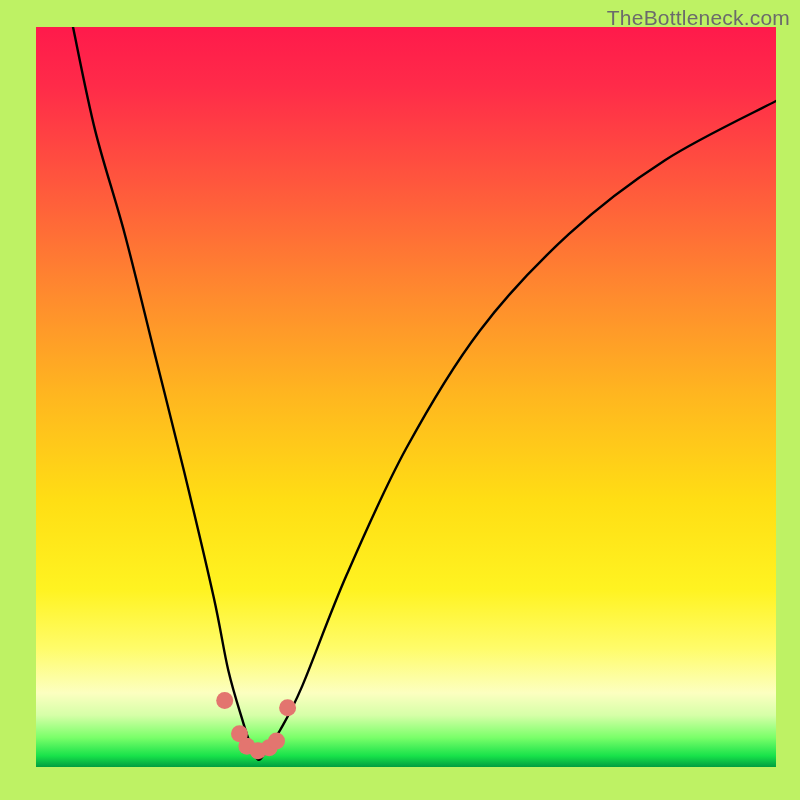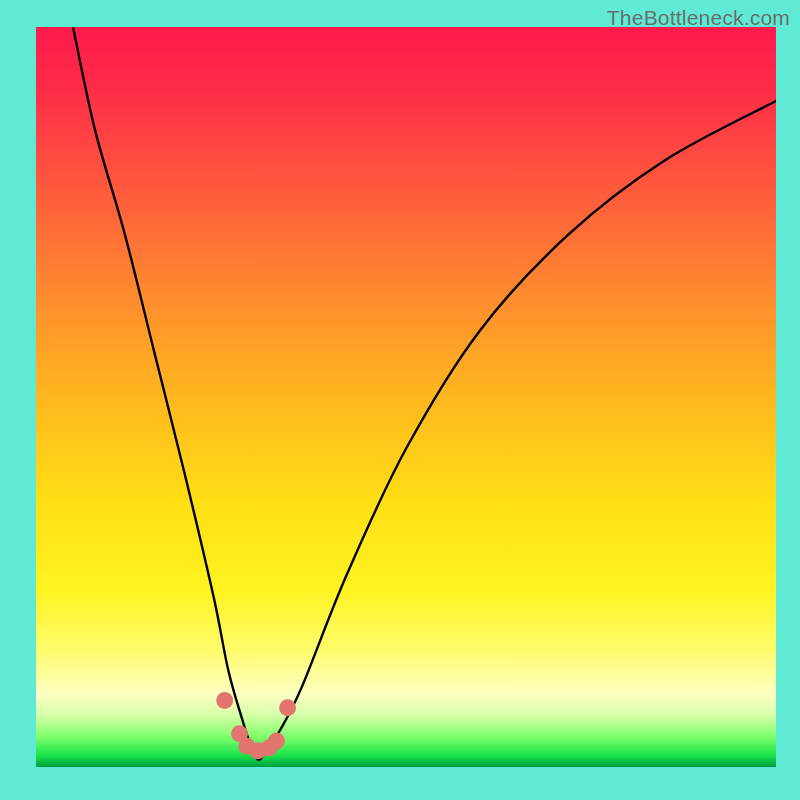--- a/index.html
+++ b/index.html
@@ -10,21 +10,21 @@
     overflow: hidden;
     background: #000;
     font-family: Arial, Helvetica, sans-serif;
   }
   .frame {
     position: absolute;
     left: 0;
     top: 0;
     width: 800px;
     height: 800px;
-    background: #5eead4;
+    background: #bef264;
   }
   .plot {
     position: absolute;
     left: 36px;
     top: 27px;
     width: 740px;
     height: 740px;
     background: linear-gradient(to bottom,
       #ff1a4b 0%,
       #ff2b49 8%,

